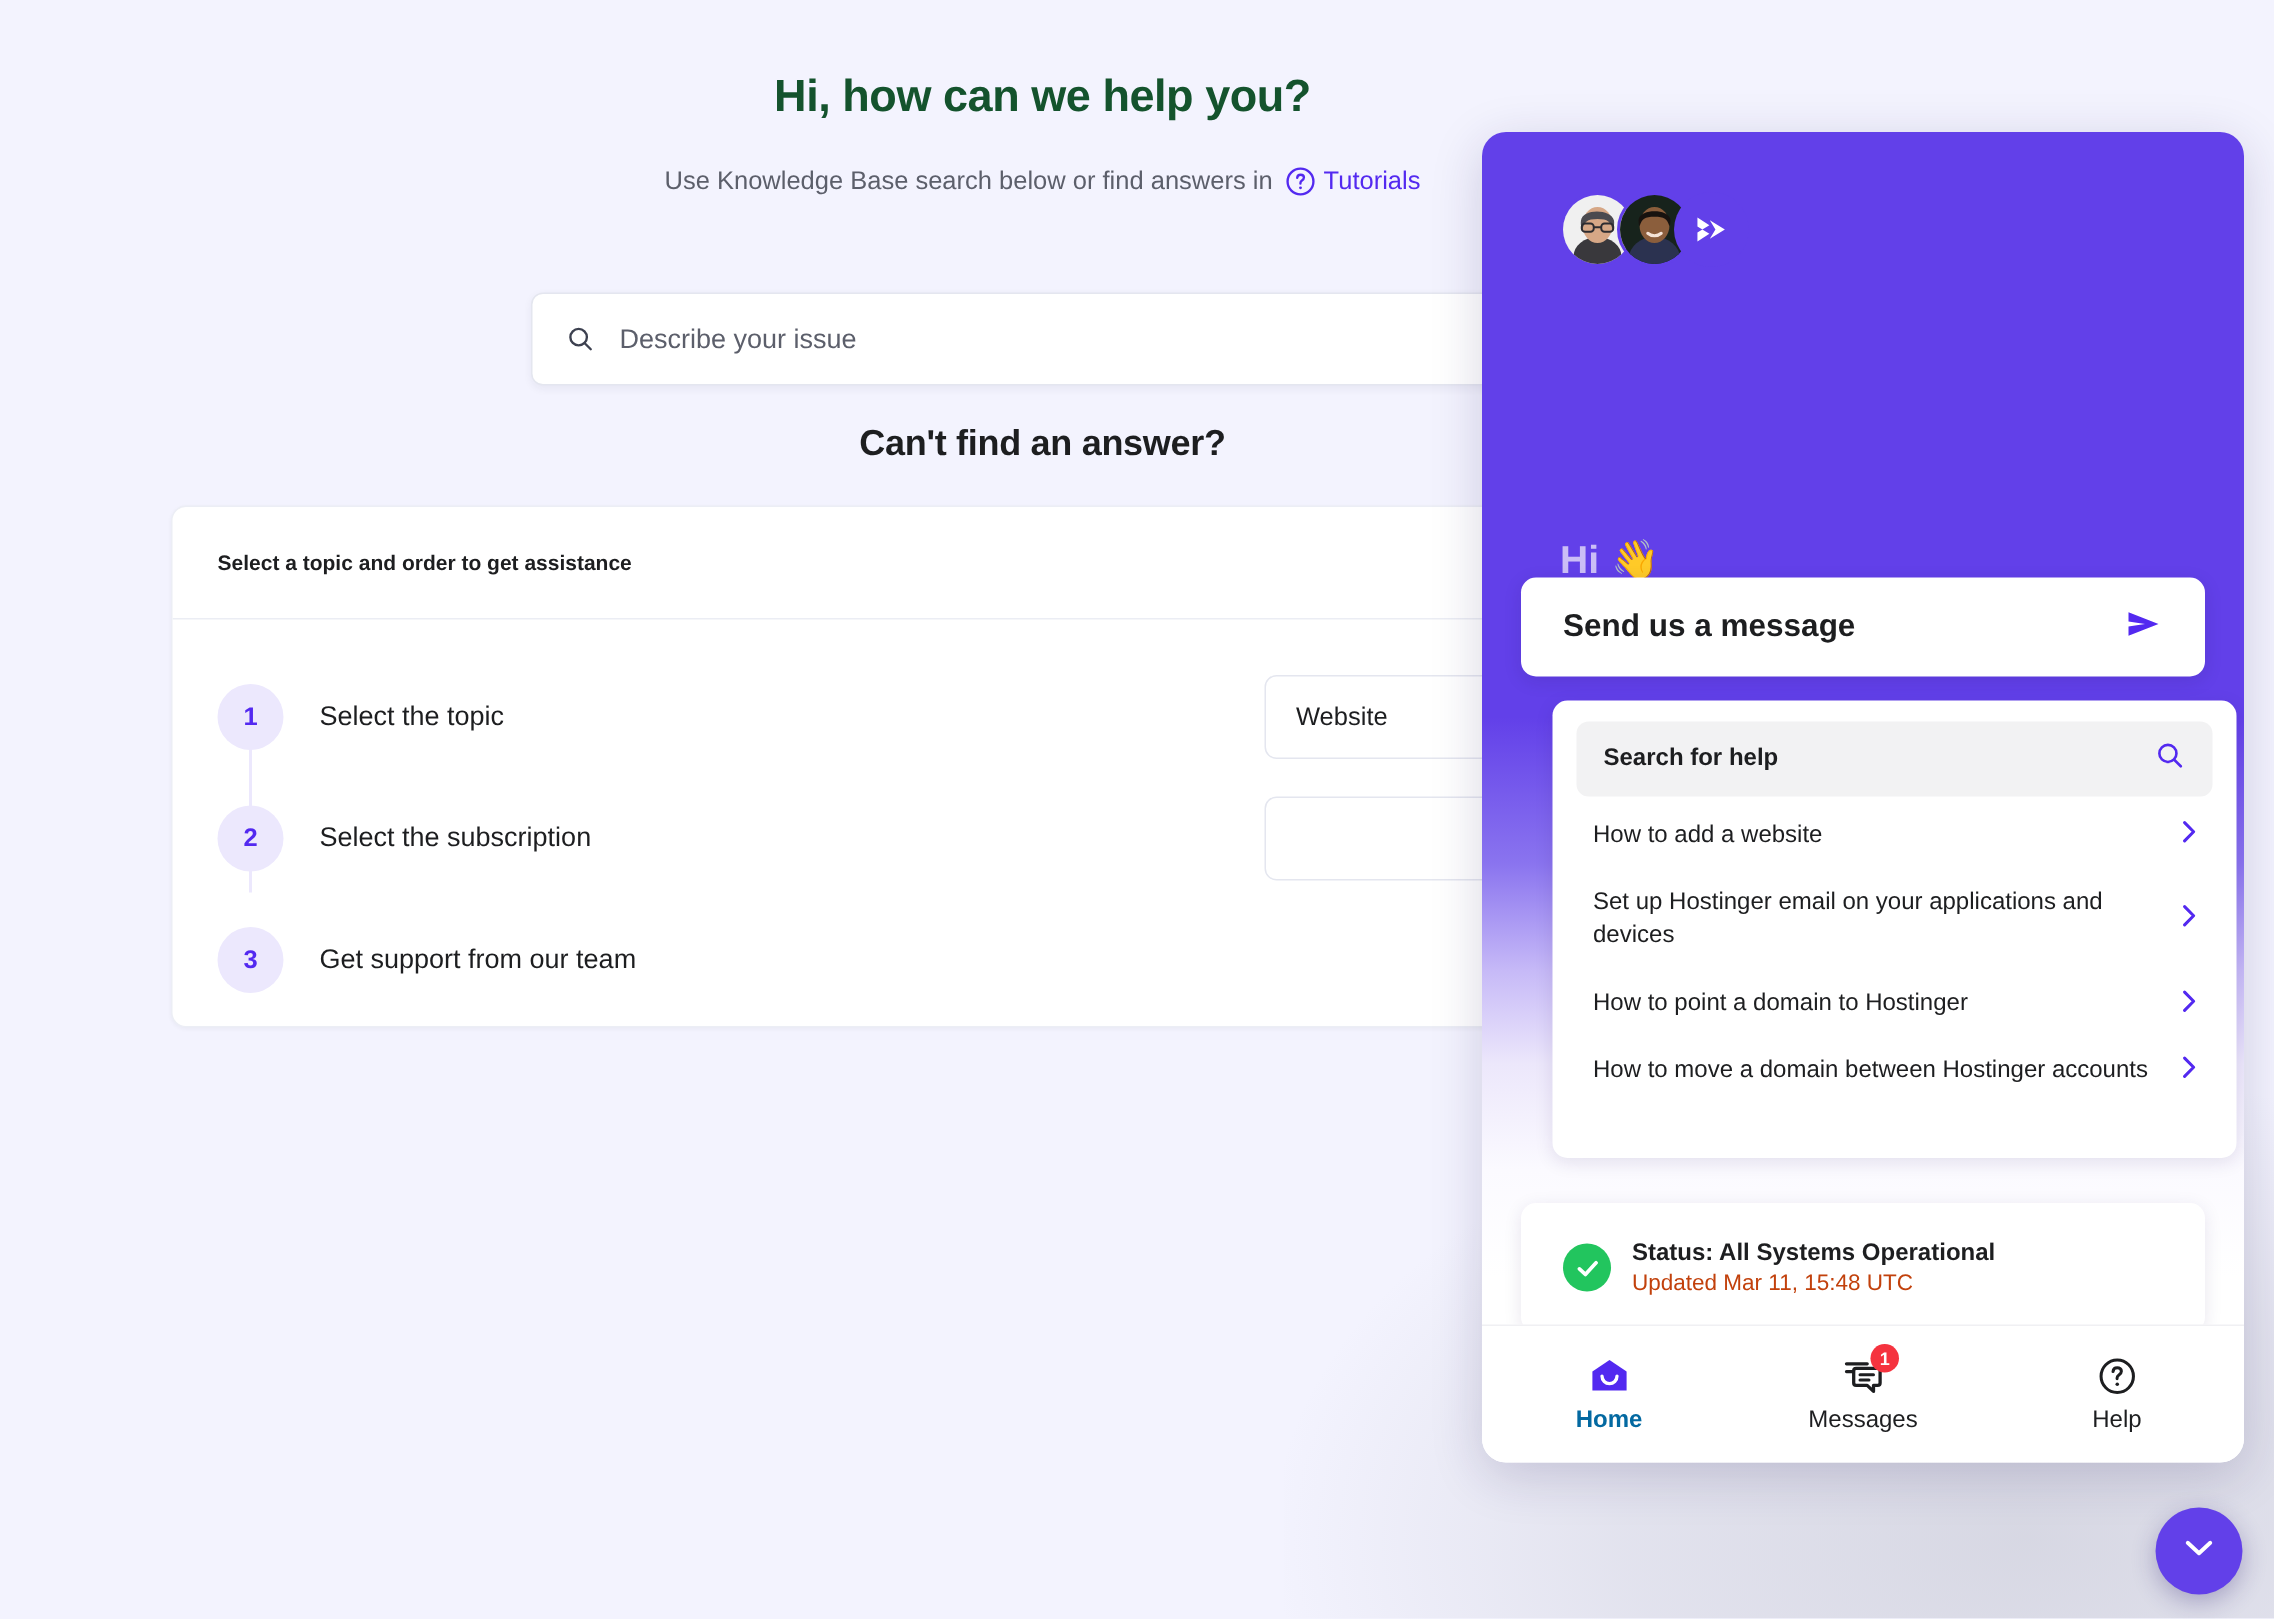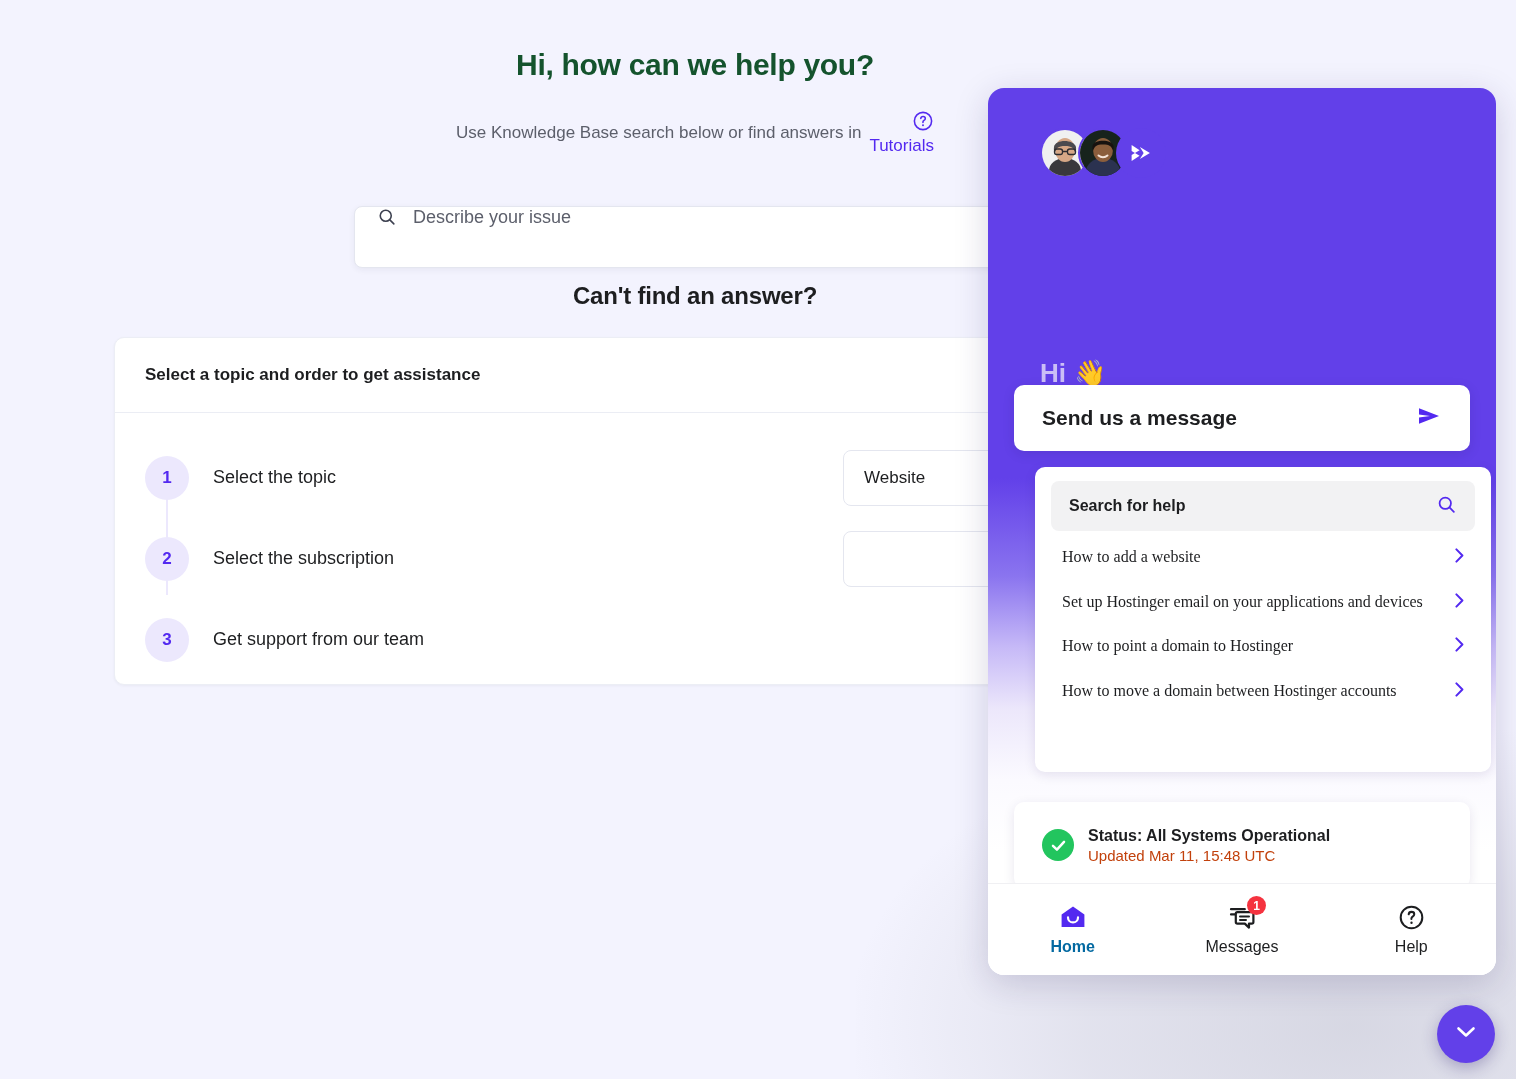--- a/index.html
+++ b/index.html
@@ -24,37 +24,36 @@
   }
   .page-sub {
     position: absolute; top: 110px; left: 0; width: 1390px;
     text-align: center;
     font-size: 17px; color: #5c5f6b;
     display: flex; justify-content: center; align-items: center; gap: 0px;
   }
   .page-sub .sub-text { margin-right: 8px; }
   .tutorial-link {
     color: #5329f0; text-decoration: none;
-    display: inline-flex; align-items: flex-end; gap: 4px;
+    display: inline-flex; align-items: center; gap: 4px;
     font-size: 17px;
-    flex-direction: column;
   }
   .q-icon {
     display: inline-flex; width: 22px; height: 22px;
     align-items: center; justify-content: center;
   }
 
   .search-wrap {
-    position: absolute; top: 206px; left: 354px;
+    position: absolute; top: 195px; left: 354px;
     width: 684px; height: 62px;
     background: #ffffff;
     border: 1px solid #e4e6ef;
     border-radius: 8px;
     box-shadow: 0 2px 6px rgba(30,30,60,0.06);
-    display: flex; align-items: flex-start;
+    display: flex; align-items: center;
     padding: 0 22px;
     gap: 16px;
   }
   .search-wrap .mag { width: 20px; height: 20px; flex: 0 0 auto; }
   .search-input {
     border: none; outline: none; background: transparent;
     font-family: "Liberation Sans", sans-serif;
     font-size: 18px; color: #2c2f3a; width: 100%;
   }
   .search-input::placeholder { color: #5c5f6b; }
@@ -72,21 +71,21 @@
     background: #ffffff;
     border: 1px solid #eceef5;
     border-radius: 10px;
     box-shadow: 0 1px 3px rgba(30,30,60,0.05);
     overflow: hidden;
   }
   .card-head {
     height: 75px; display: flex; align-items: center;
     padding: 0 30px;
     border-bottom: 1px solid #ebedf4;
-    font-size: 17px; font-weight: 700; color: #1d1e20;
+    font-size: 14px; font-weight: 700; color: #1d1e20;
   }
   .steps { position: relative; padding: 24px 30px 0 30px; }
   .step-row {
     position: relative;
     display: flex; align-items: center;
     height: 81px;
   }
   .step-left { display: flex; align-items: center; gap: 24px; width: 720px; }
   .bullet {
     position: relative; z-index: 2;
@@ -191,21 +190,21 @@
     margin-left: 21px;
   }
   .widget-search {
     height: 50px; background: #f2f2f3; border-radius: 8px;
     display: flex; align-items: center; justify-content: space-between;
     padding: 0 18px;
     cursor: pointer;
   }
   .widget-search .lbl { font-size: 16px; font-weight: 700; color: #1d1e20; }
 
-  .art-list { margin-top: 4px; font-family: Liberation Serif, serif; }
+  .art-list { margin-top: 4px; }
   .art {
     display: flex; align-items: center; justify-content: space-between;
     gap: 12px;
     padding: 11px 11px 11px 11px;
     cursor: pointer;
   }
   .art .atxt { font-size: 16px; color: #1d1e20; line-height: 1.42; }
   .chev-r { flex: 0 0 auto; }
 
   .status-card {

